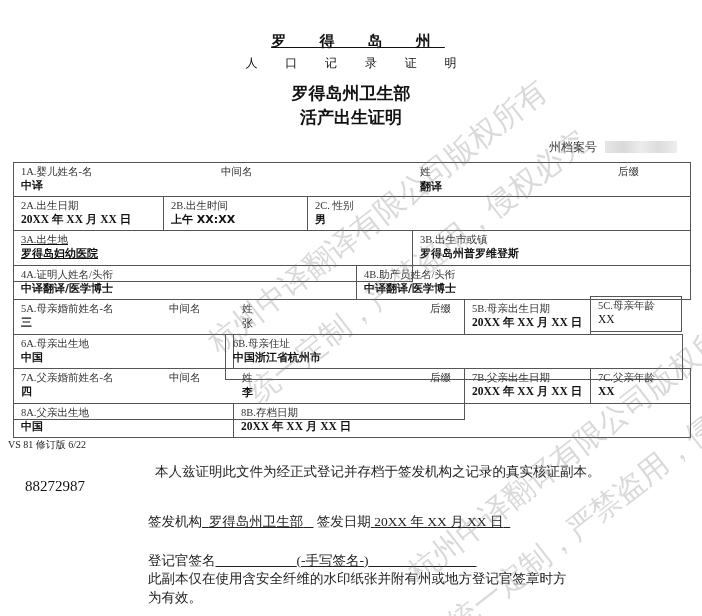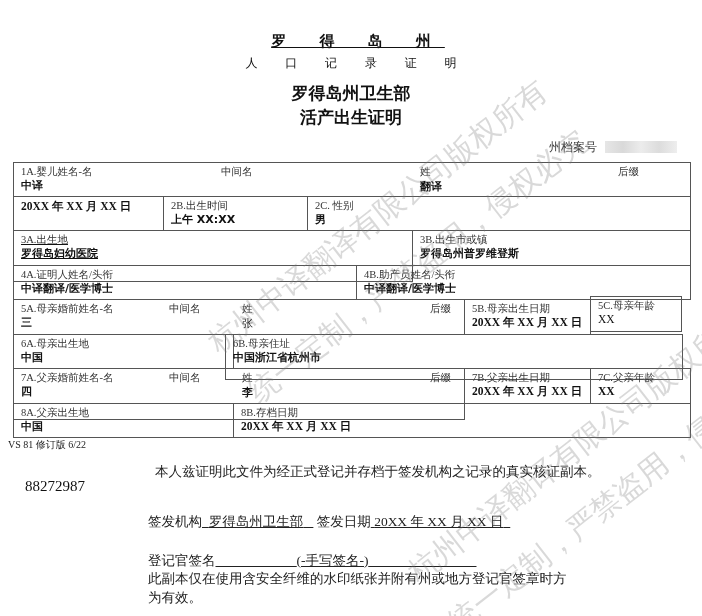--- a/index.html
+++ b/index.html
@@ -48,20 +48,21 @@
   <div class="cell" style="left:13px; top:162px; width:678px; height:35px;">
     <div class="lbl">1A.婴儿姓名-名</div>
     <div class="val">中译</div>
     <div class="lbl sub" style="left:207px;">中间名</div>
     <div class="lbl sub" style="left:406px;">姓</div>
     <div class="val subv" style="left:406px;">翻译</div>
     <div class="lbl sub" style="left:604px;">后缀</div>
   </div>
 
   <div class="cell" style="left:13px; top:196px; width:151px; height:35px;">
+    <div class="lbl">2A.出生日期</div>
     <div class="val serif">20XX 年 XX 月 XX 日</div>
   </div>
   <div class="cell" style="left:163px; top:196px; width:145px; height:35px;">
     <div class="lbl">2B.出生时间</div>
     <div class="val">上午 XX:XX</div>
   </div>
   <div class="cell" style="left:307px; top:196px; width:384px; height:35px;">
     <div class="lbl">2C. 性别</div>
     <div class="val">男</div>
   </div>

